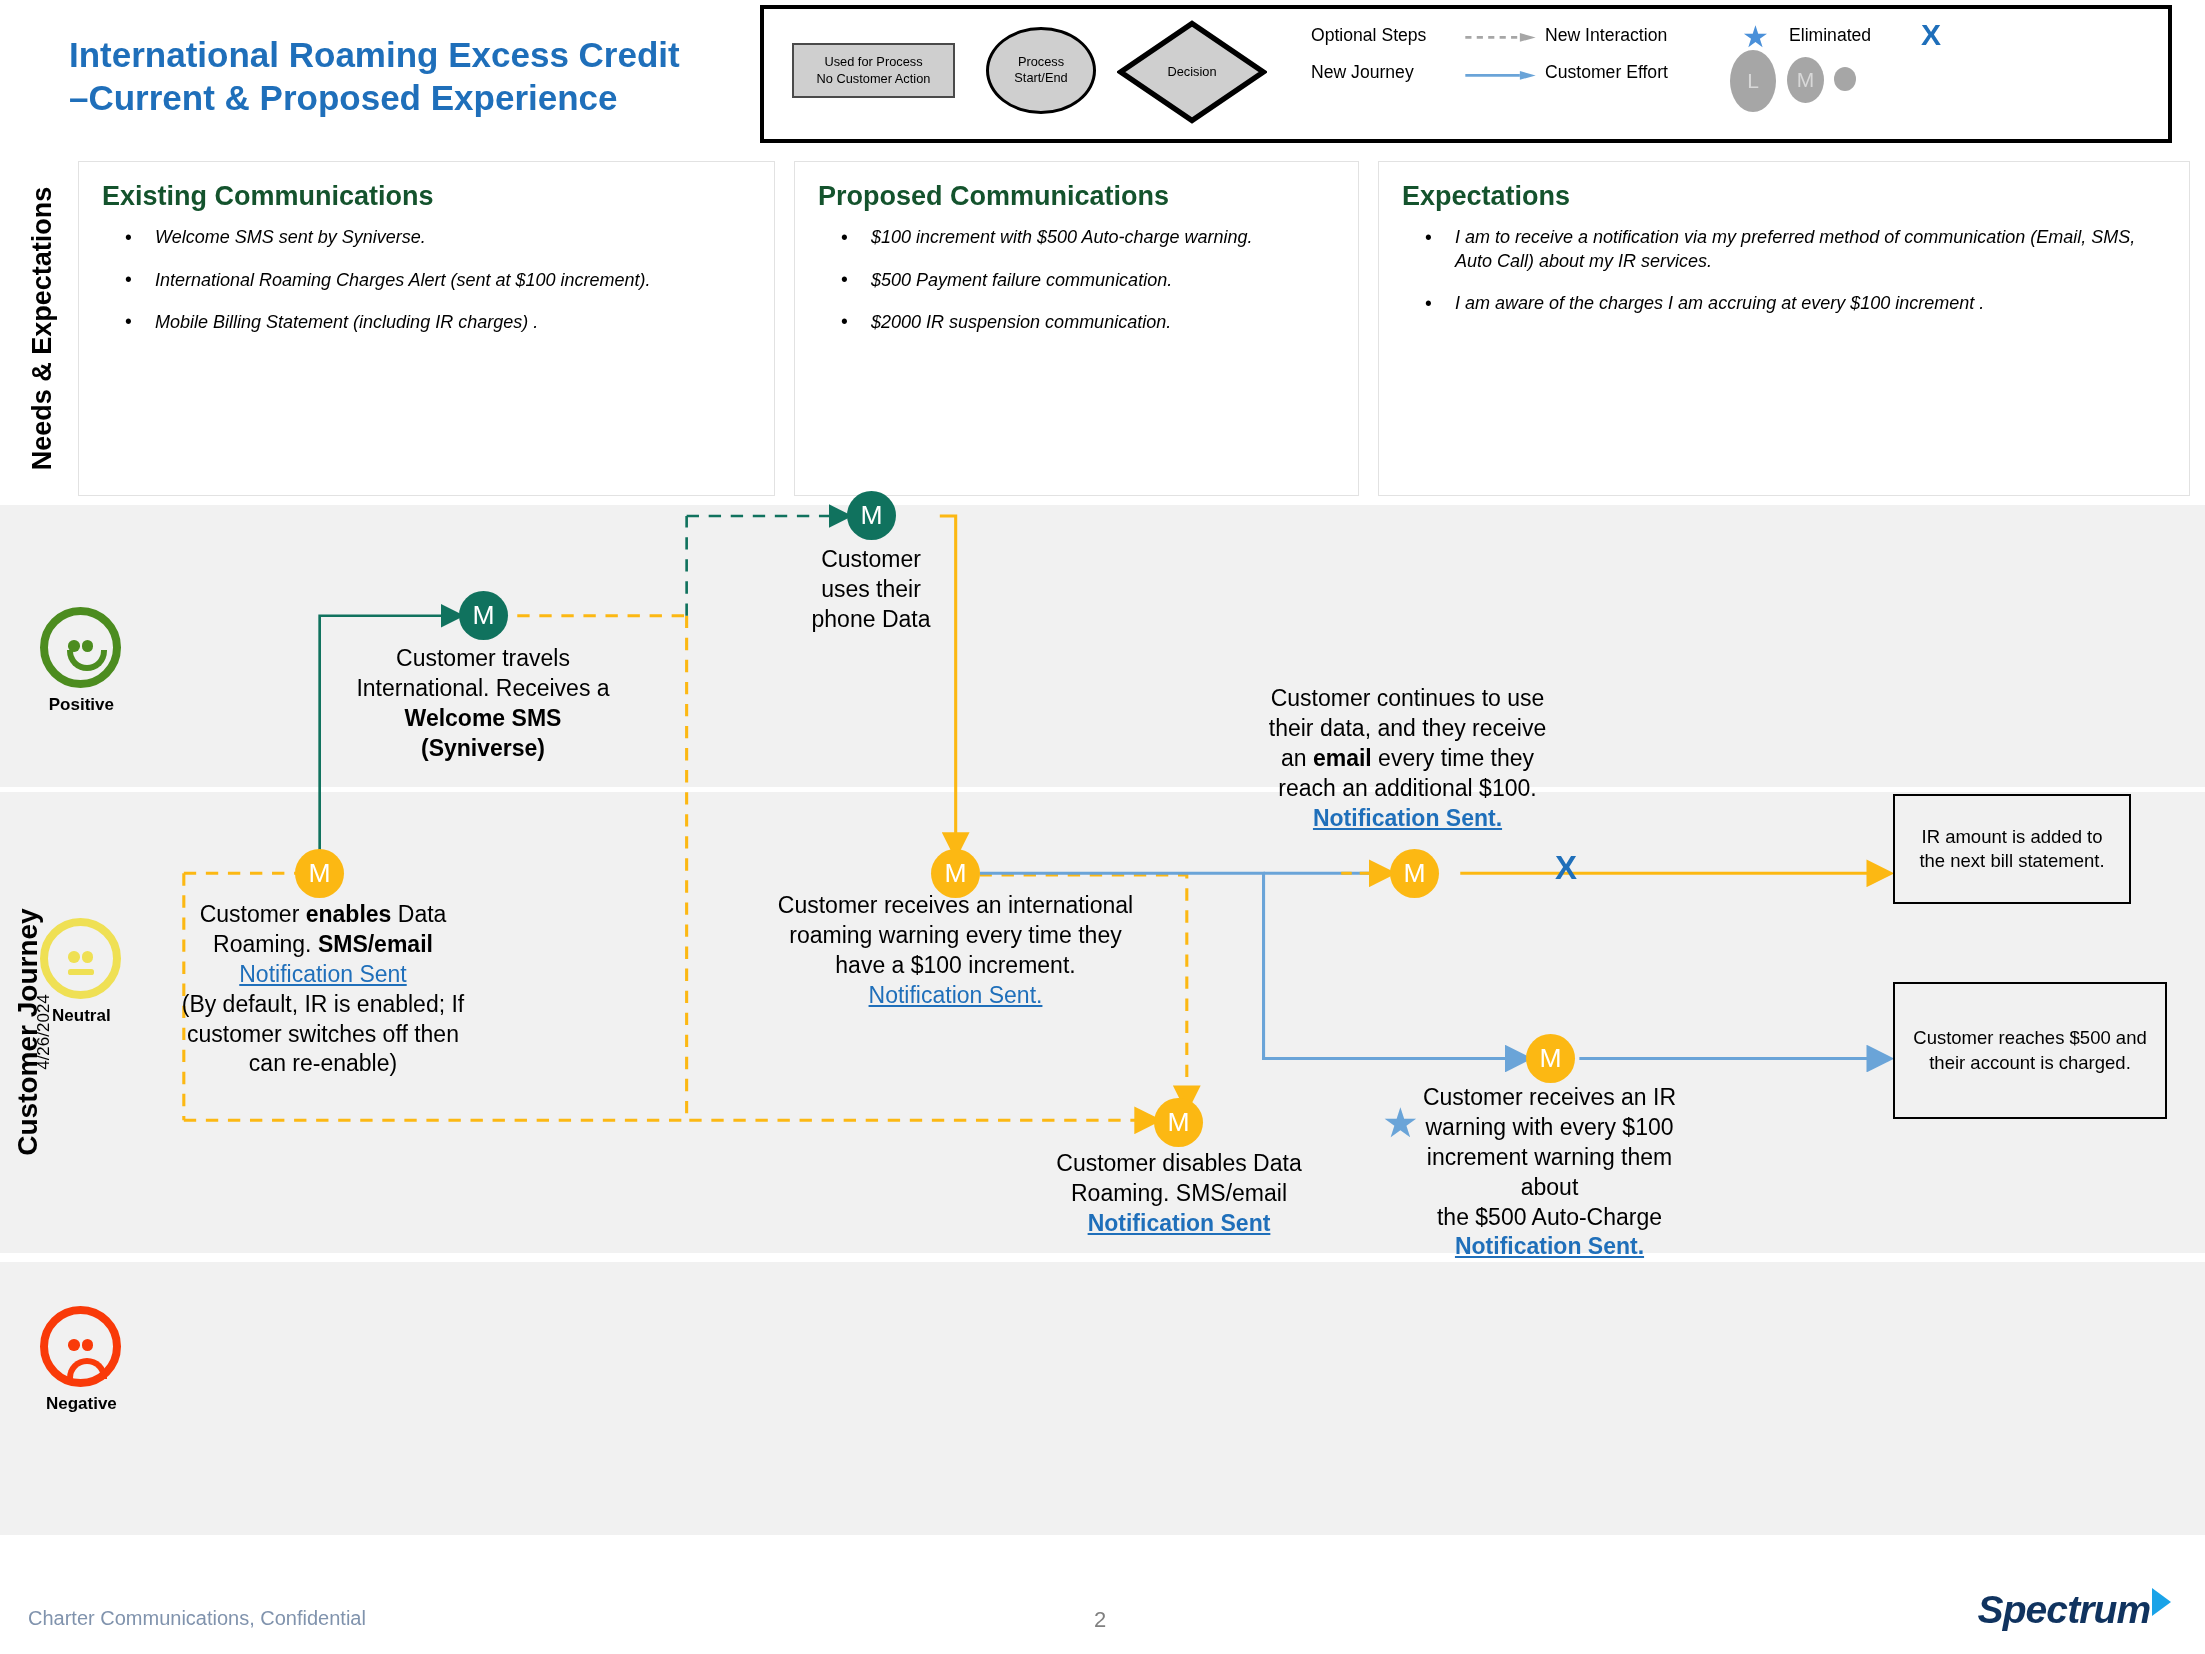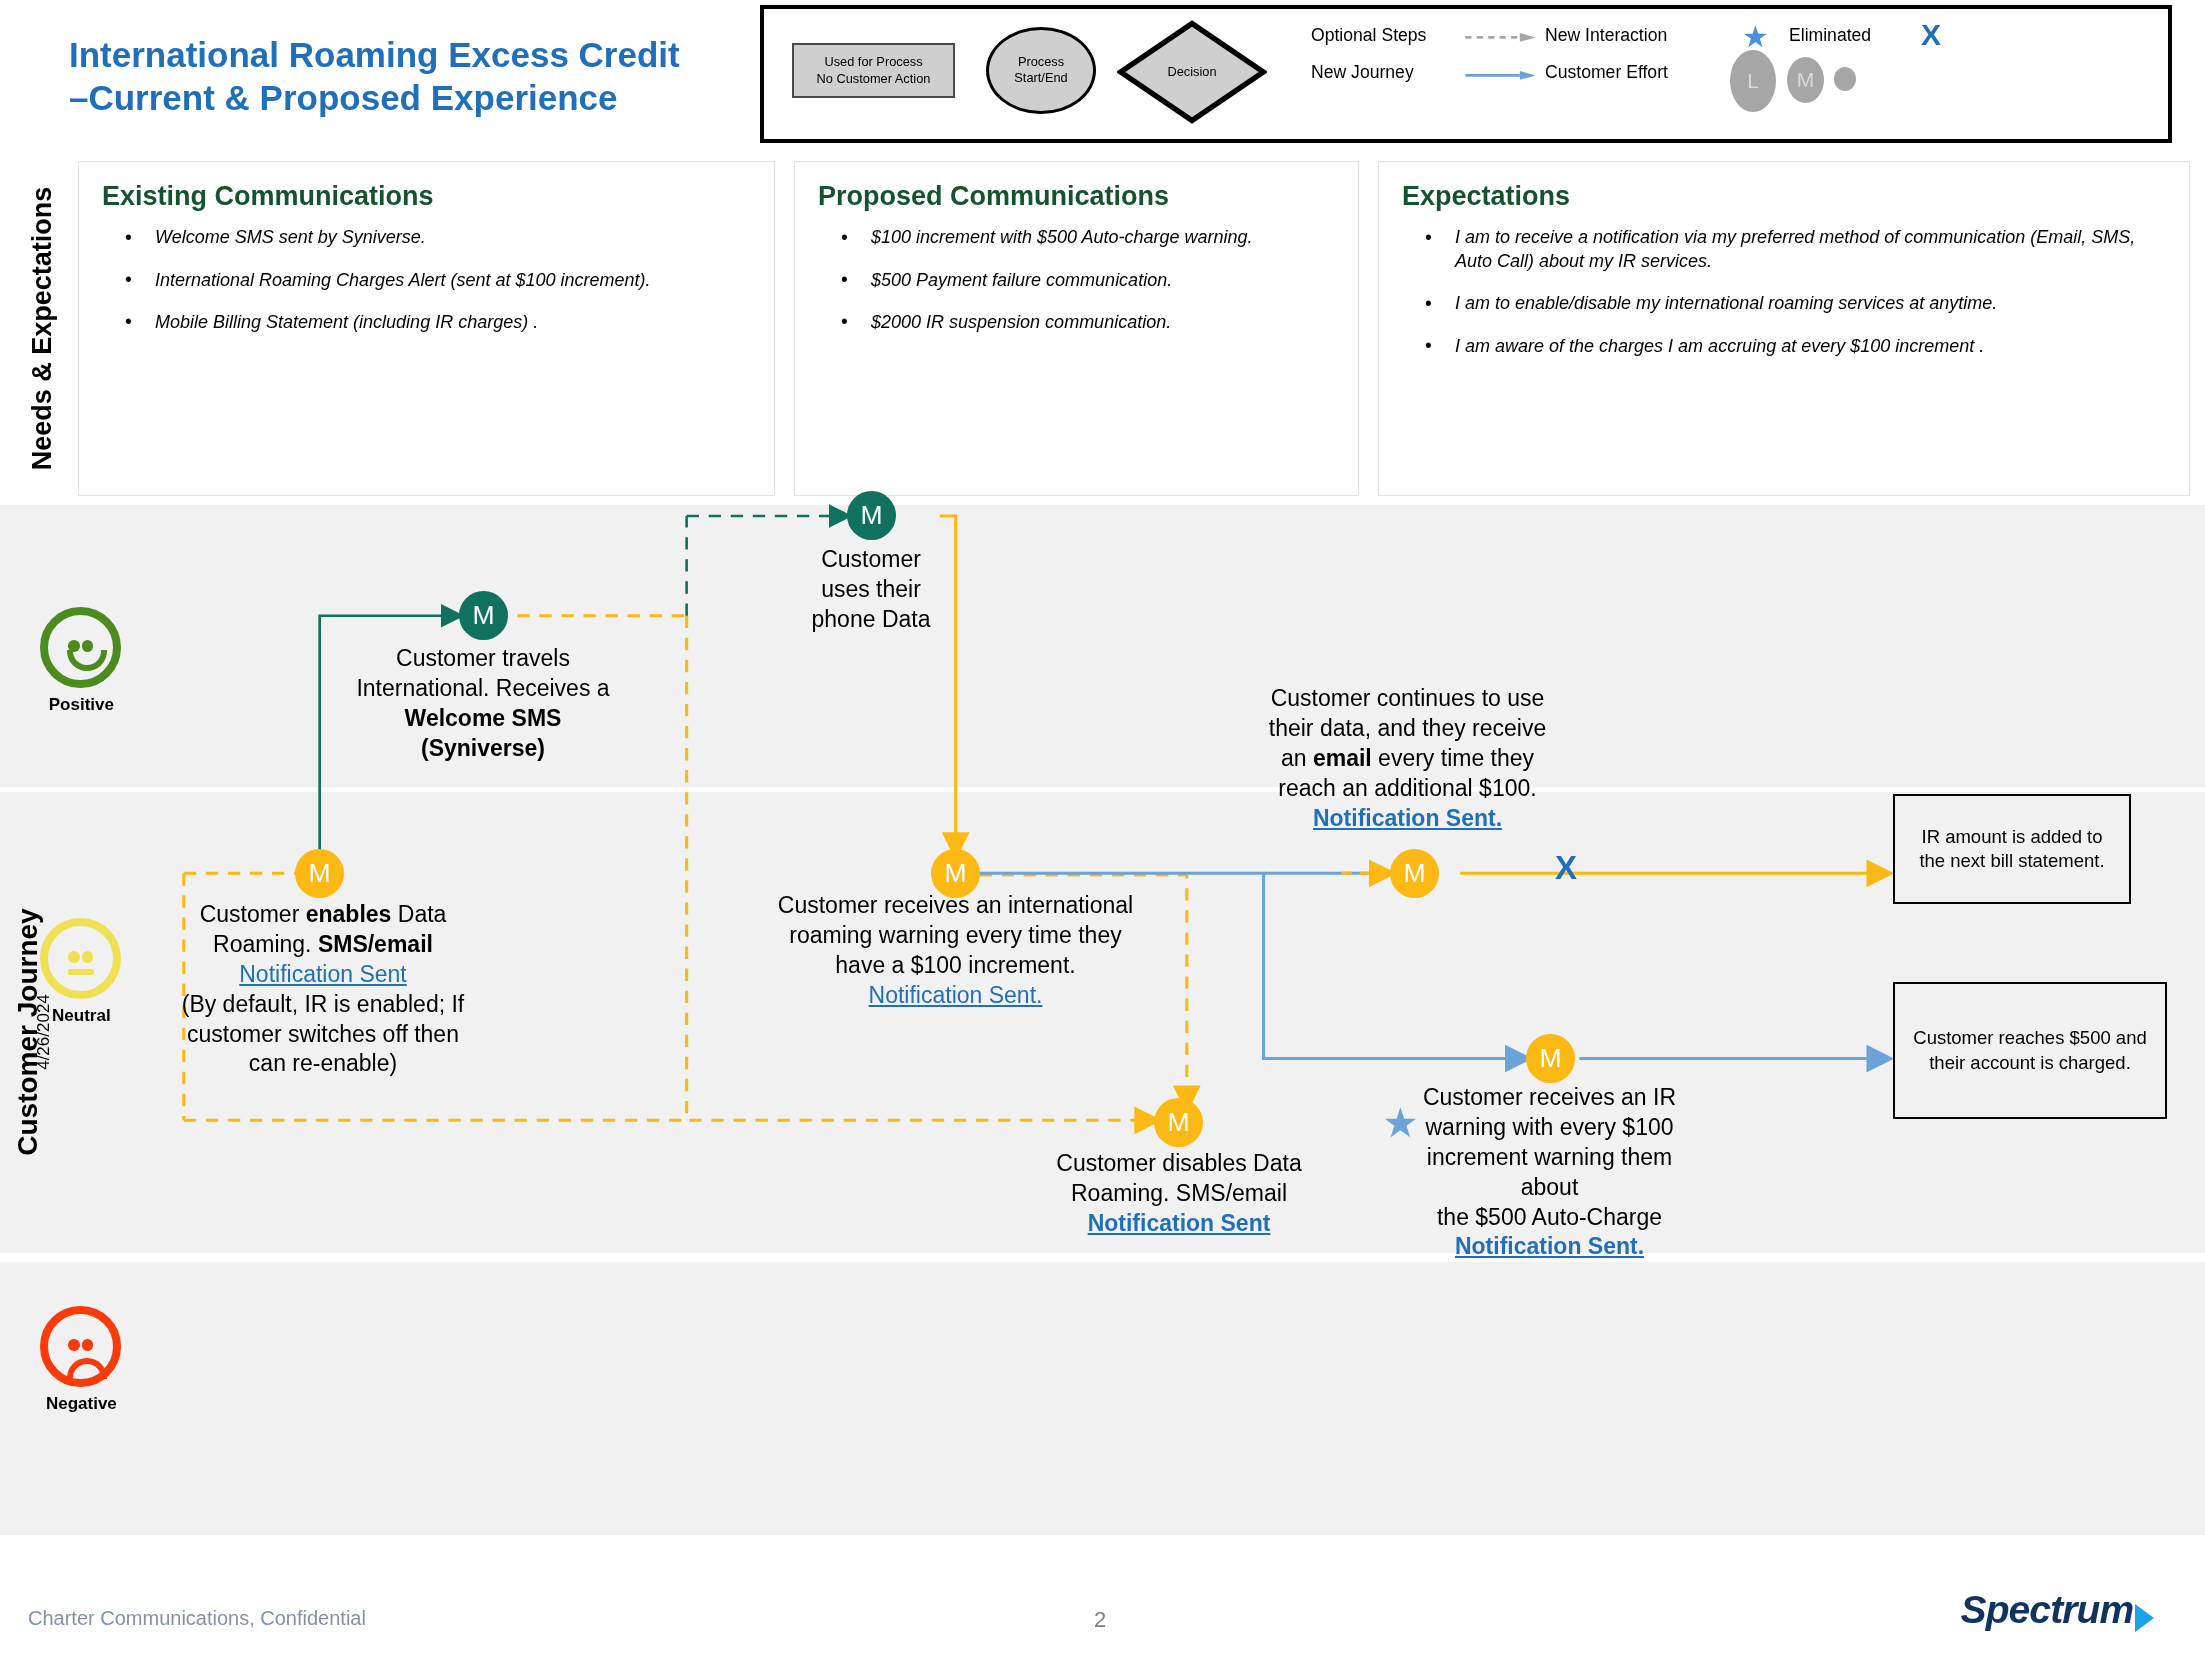--- a/index.html
+++ b/index.html
@@ -149,21 +149,21 @@
   }
 
   #x-mark{position:absolute;left:1555px;top:849px;color:#1f6fba;font-size:33px;font-weight:bold;z-index:7;}
   #star-mark{position:absolute;left:1382px;top:1103px;color:#6aa4d8;font-size:41px;line-height:1;z-index:7;}
 
   #flow-svg{position:absolute;left:0;top:0;width:2206px;height:1654px;z-index:2;}
 
   
   #footer-left{position:absolute;left:28px;top:1607px;font-size:20px;color:#8093ad;}
   #footer-page{position:absolute;left:1094px;top:1607px;font-size:22px;color:#808080;}
-  #footer-logo{position:absolute;right:52px;top:1588px;display:flex;align-items:flex-end;}
+  #footer-logo{position:absolute;right:35px;top:1588px;display:flex;align-items:flex-start;}
   #footer-logo .wordmark{
     font-size:39px;font-weight:bold;font-style:italic;color:#10335f;letter-spacing:-0.9px;
   }
   #footer-logo .tri{
     width:0;height:0;border-top:14px solid transparent;border-bottom:14px solid transparent;
     border-left:19.4px solid #1aa3e8;margin-left:1.8px;
   }
 </style>
 </head>
 <body>
@@ -242,21 +242,20 @@
       <li>$100 increment with $500 Auto-charge warning.</li>
       <li>$500 Payment failure communication.</li>
       <li>$2000 IR suspension communication.</li>
     </ul>
   </div>
 
   <div class="nbox" id="box-expect">
     <h3>Expectations</h3>
     <ul>
       <li>I am to receive a notification via my preferred method of communication (Email, SMS, Auto Call) about my IR services.</li>
-      <li>I am to enable/disable my international roaming services at anytime.</li>
       <li>I am aware of the charges I am accruing at every $100 increment .</li>
     </ul>
   </div>
 
   <div id="band-positive"></div>
   <div id="band-neutral"></div>
   <div id="band-negative"></div>
 
   <div id="journey-rail">
     <div class="rot">Customer Journey</div>

